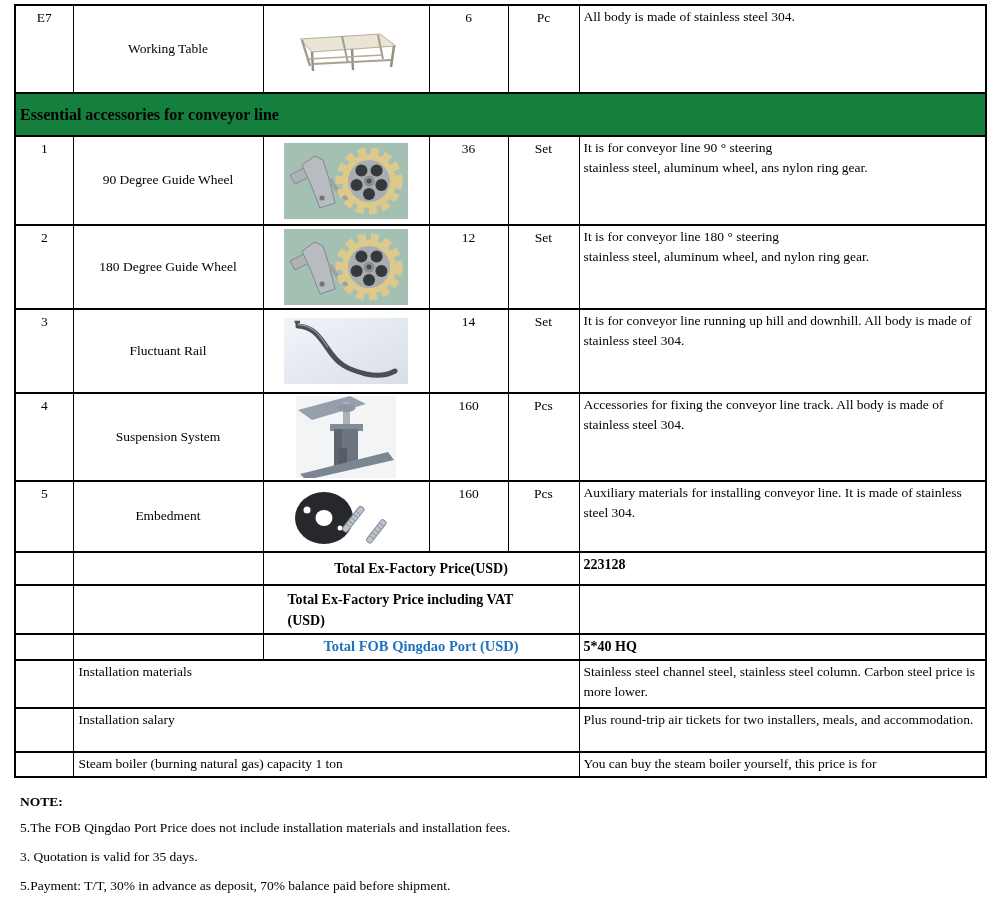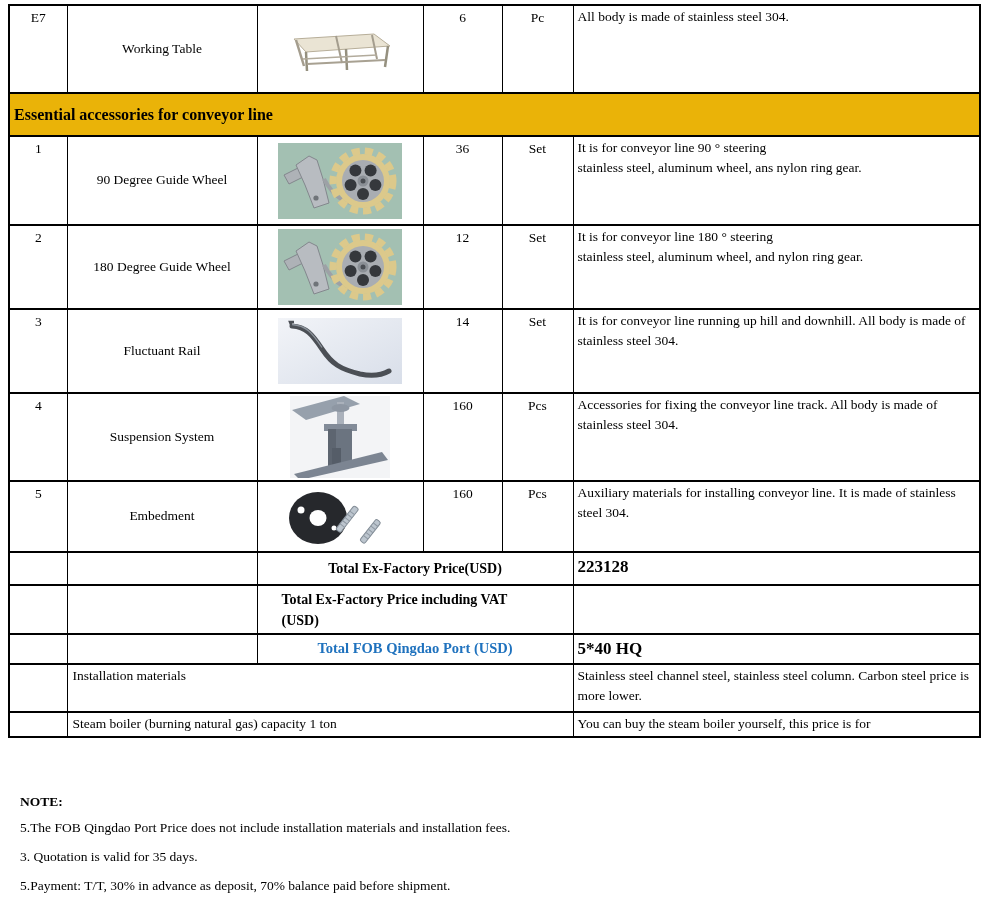--- a/index.html
+++ b/index.html
@@ -5,21 +5,21 @@
   html,body{margin:0;padding:0;background:#ffffff;}
   .doc{
     position:relative;
     width:1000px;height:917px;
     background:#ffffff;
     font-family:"Liberation Serif","DejaVu Serif",serif;
     color:#000;
     overflow:hidden;
   }
   table.quote{
-    position:absolute;left:8px;top:4px;
+    position:absolute;left:14px;top:4px;
     width:971px;
     border-collapse:collapse;
     table-layout:fixed;
     border:2px solid #000;
   }
   td{
     border:1px solid #000;
     border-top-width:2px;
     border-bottom-width:2px;
     padding:1px 3px;
@@ -27,36 +27,36 @@
     font-size:13.5px;
     line-height:1.5;
     overflow:hidden;
   }
   td.no{text-align:center;padding-top:2px;}
   td.desc{vertical-align:middle;text-align:center;}
   td.img{vertical-align:middle;text-align:center;padding:2px;}
   td.qty,td.unit{text-align:center;padding-top:2px;}
   td.notes{text-align:left;white-space:pre-line;padding-left:4px;margin-left:24px;}
   tr.green-row td{
-    background:#eab308;
+    background:#15803d;
     font-weight:bold;
     font-size:16px;
     vertical-align:middle;
     padding-left:4px;
   }
   td.total-label{
     font-weight:bold;font-size:14px;
     text-align:center;vertical-align:middle;
   }
   td.total-label-left{
     font-weight:bold;font-size:14px;
     text-align:left;vertical-align:middle;
     padding-left:24px;padding-right:30px;
   }
-  td.total-value{font-weight:bold;font-size:17px;padding-left:4px;}
+  td.total-value{font-weight:bold;font-size:14px;padding-left:4px;}
   td.fob-label{
     font-weight:bold;font-size:14.5px;
     text-align:center;vertical-align:middle;
     color:#1f72be;
   }
   td.extra-label{text-align:left;padding-left:5px;}
   .footer{
     position:absolute;left:20px;top:790px;width:960px;
     font-size:13.5px;
   }
@@ -249,20 +249,25 @@
       <td colspan="3" class="fob-label">Total FOB Qingdao Port (USD)</td>
       <td class="total-value">5*40 HQ</td>
     </tr>
 
     <tr style="height:48px">
       <td></td>
       <td colspan="4" class="extra-label">Installation materials</td>
       <td class="notes">Stainless steel channel steel, stainless steel column. Carbon steel price is more lower.</td>
     </tr>
 
+    <tr style="height:44px">
+      <td></td>
+      <td colspan="4" class="extra-label">Installation salary</td>
+      <td class="notes">Plus round-trip air tickets for two installers, meals, and accommodation.</td>
+    </tr>
 
     <tr style="height:25px">
       <td></td>
       <td colspan="4" class="extra-label">Steam boiler (burning natural gas) capacity 1 ton</td>
       <td class="notes">You can buy the steam boiler yourself, this price is for</td>
     </tr>
   </tbody>
     </table>
 
   <div class="footer">

